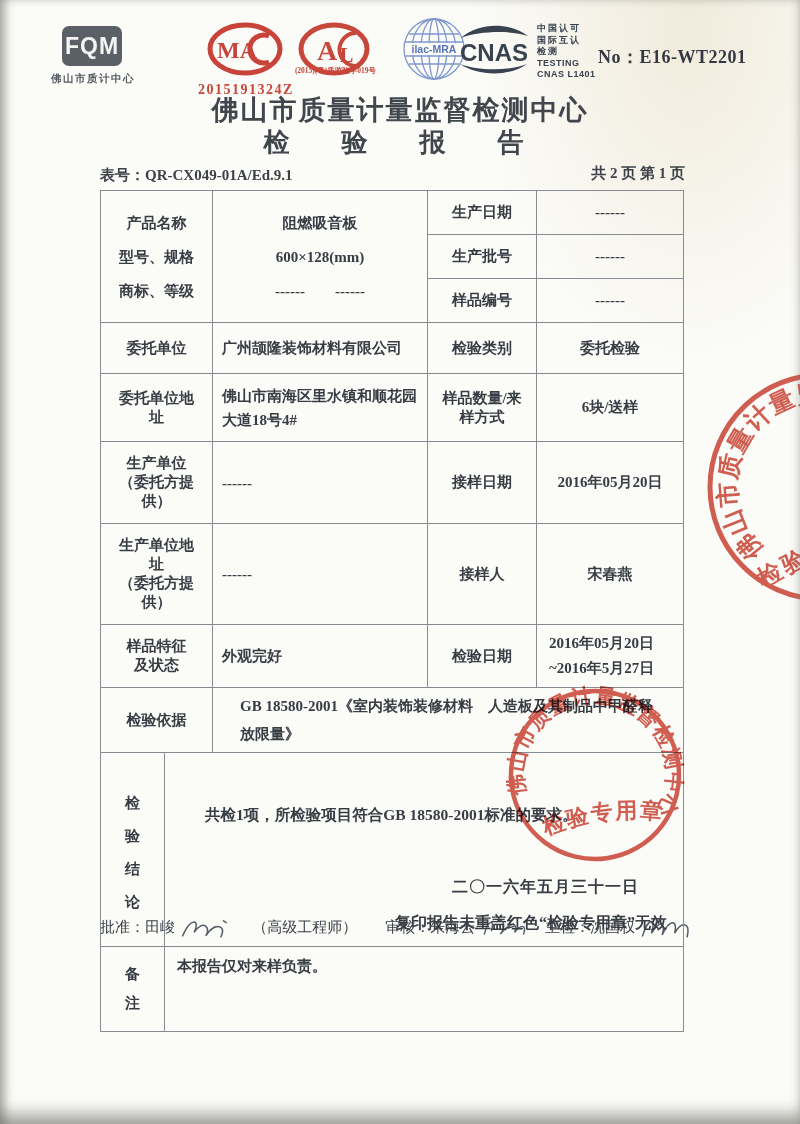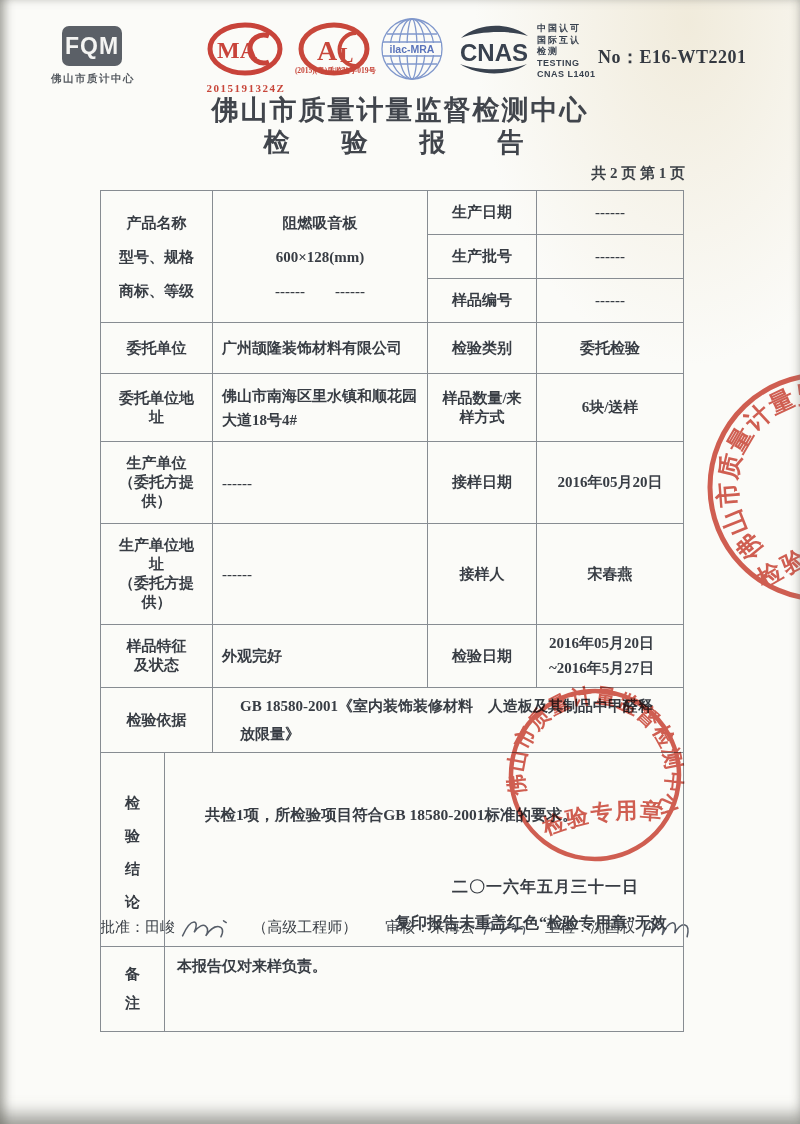--- a/index.html
+++ b/index.html
@@ -17,21 +17,21 @@
       inset -7px 0 8px -6px rgba(130,130,122,.38),
       inset 0 -20px 16px -10px rgba(95,95,88,.55),
       inset 0 8px 9px -7px rgba(150,150,142,.3);
   }
   .abs{position:absolute;}
   
   .fqm-box{width:60px;height:40px;background:#5b6067;border-radius:7px;color:#f4f4f2;
     font-family:"Liberation Sans","DejaVu Sans",sans-serif;font-weight:bold;font-size:23px;
     display:flex;align-items:center;justify-content:center;letter-spacing:1px;}
   .fqm-caption{font-size:10.5px;font-weight:bold;color:#565b61;letter-spacing:1.5px;text-align:center;width:130px;}
-  .logo-caption-red{font-size:11px;font-weight:bold;color:#c8463a;letter-spacing:1.5px;text-align:center;}
+  .logo-caption-red{font-size:14px;font-weight:bold;color:#c8463a;letter-spacing:1.5px;text-align:center;}
   .logo-caption-red.tiny{font-size:7.5px;letter-spacing:0;}
   .cnas-caption{font-size:9px;font-weight:bold;color:#39424f;line-height:11.5px;letter-spacing:2px;}
   .cnas-caption .latin{letter-spacing:.5px;font-family:"Liberation Sans","DejaVu Sans",sans-serif;}
   .report-no{font-size:18px;font-weight:bold;color:#343941;letter-spacing:.5px;}
   
   .title1{width:800px;text-align:center;font-size:27px;font-weight:bold;letter-spacing:2px;color:#41454c;}
   .title2{width:800px;text-align:center;font-size:26px;font-weight:bold;letter-spacing:13px;color:#41454c;}
   .meta{font-size:15px;font-weight:bold;color:#3d4248;}
   
   .tbl-wrap{left:100px;top:190px;width:583px;z-index:2;}
@@ -79,21 +79,21 @@
   <div class="abs" style="left:296px;top:22px;">
     <svg width="76" height="58" viewBox="0 0 76 58">
       <ellipse cx="38" cy="27" rx="33" ry="24" fill="none" stroke="#c8473b" stroke-width="5"></ellipse>
       <text x="31" y="38" text-anchor="middle" font-size="28" font-weight="bold" fill="#c8473b" font-family="Liberation Serif, serif">A</text>
       <text x="44" y="40" font-size="20" font-weight="bold" fill="#c8473b" font-family="Liberation Serif, serif">L</text>
       <path d="M 60 11 A 16 16 0 1 0 60 44" fill="none" stroke="#c8473b" stroke-width="4"></path>
     </svg>
   </div>
   <div class="abs logo-caption-red tiny" style="left:288px;top:66px;width:95px;">(2015)(粤)质监验字019号</div>
 
-  <div class="abs" style="left:379px;top:16px;">
+  <div class="abs" style="left:401px;top:16px;">
     <svg width="66" height="66" viewBox="0 0 66 66">
       <g stroke="#8098cc" fill="none" stroke-width="1.3">
         <circle cx="33" cy="33" r="30"></circle>
         <ellipse cx="33" cy="33" rx="22" ry="30"></ellipse>
         <ellipse cx="33" cy="33" rx="13" ry="30"></ellipse>
         <ellipse cx="33" cy="33" rx="5" ry="30"></ellipse>
         <path d="M8 18 H58 M4 26 H62 M4 40 H62 M8 48 H58"></path>
       </g>
       <rect x="4" y="27" width="58" height="12" fill="#fbfbf8"></rect>
       <text x="33" y="37" text-anchor="middle" font-size="10.5" font-weight="bold" fill="#5a74bb" font-family="Liberation Sans, sans-serif">ilac-MRA</text>
@@ -115,20 +115,23 @@
     <div class="latin">CNAS L1401</div>
   </div>
 
   <div class="abs report-no" style="left:598px;top:45px;">
     <span>No：</span><span>E16-WT2201</span>
   </div>
 
   <div class="abs title1" style="top:92px;left:0;">佛山市质量计量监督检测中心</div>
   <div class="abs title2" style="top:125px;left:0;">检　验　报　告</div>
 
+  <div class="abs meta" style="left:100px;top:166px;">
+    <span>表号：</span><span>QR-CX049-01A/Ed.9.1</span>
+  </div>
   <div class="abs meta" style="right:115px;top:164px;">共 2 页  第 1 页</div>
 
   <div class="abs tbl-wrap">
     <table>
       <colgroup>
           <col style="width:112px">
           <col style="width:215px">
           <col style="width:109px">
           <col style="width:147px">
         </colgroup>

